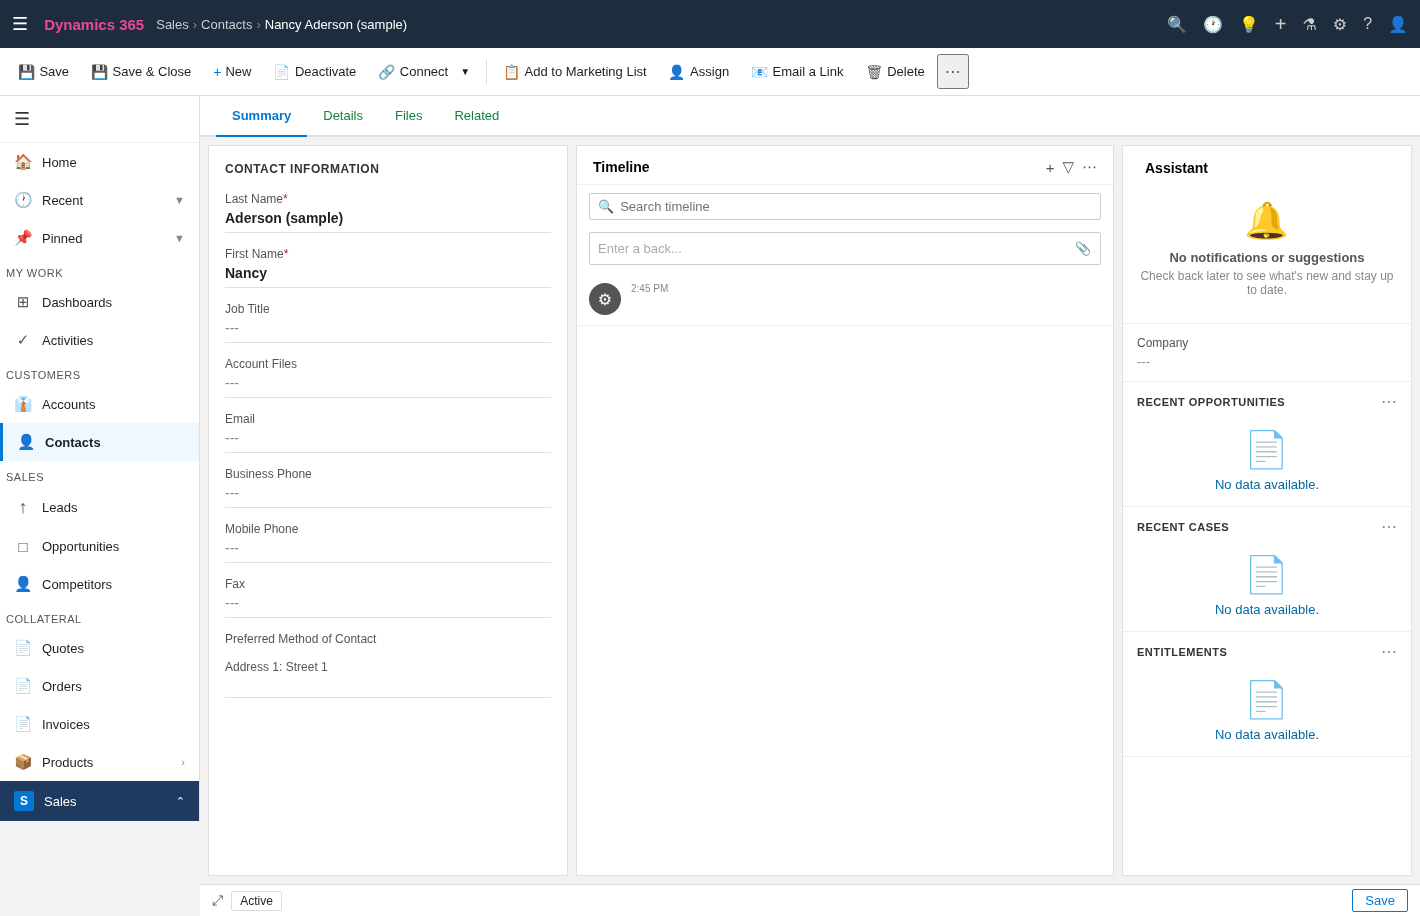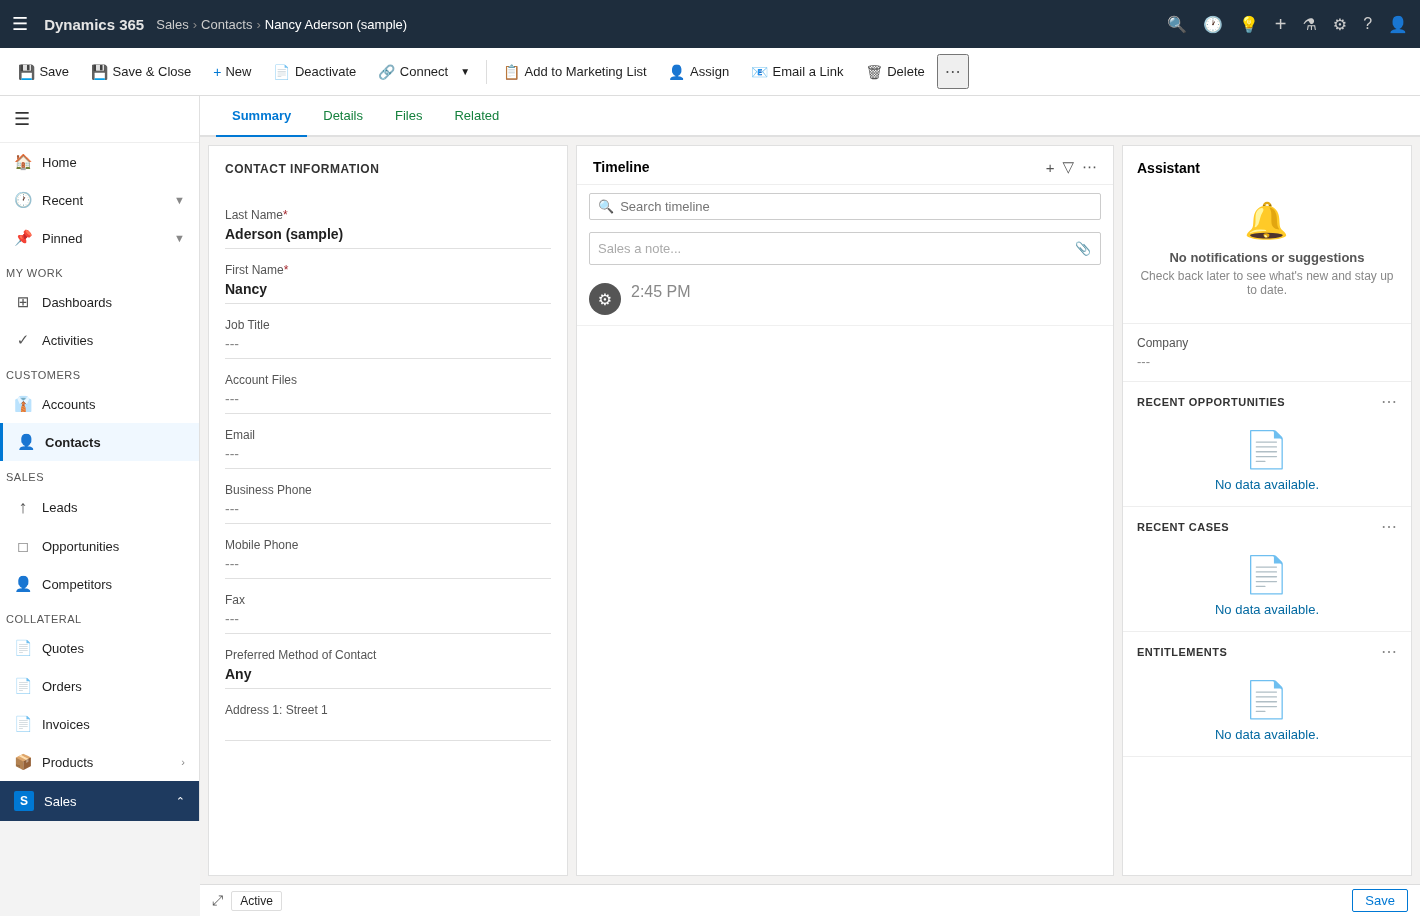--- a/index.html
+++ b/index.html
@@ -8,21 +8,21 @@
     
     .top-nav {
       background: #1e2d3d;
       height: 48px;
       display: flex;
       align-items: center;
       padding: 0 12px;
       color: #fff;
       gap: 8px;
     }
-    .top-nav-brand { font-size: 15px; font-weight: 600; color: #e5e5e5; margin-right: 4px; }
+    .top-nav-brand { font-size: 15px; font-weight: 600; color: #ec4899; margin-right: 4px; }
     .top-nav-breadcrumb { display: flex; align-items: center; gap: 4px; font-size: 13px; color: #ccc; }
     .top-nav-breadcrumb .sep { color: #888; }
     .top-nav-breadcrumb .current { color: #fff; }
     .top-nav-spacer { flex: 1; }
     .top-nav-icons { display: flex; gap: 16px; align-items: center; }
     .top-nav-icon { color: #ccc; font-size: 16px; cursor: pointer; }
 
     
     .toolbar {
       background: #fff;
@@ -137,21 +137,21 @@
       width: 360px;
       min-width: 360px;
       overflow-y: auto;
       padding: 16px;
     }
     .panel-section-title {
       font-size: 12px;
       font-weight: 700;
       color: #333;
       letter-spacing: 0.5px;
-      margin-bottom: 32px;
+      margin-bottom: 16px;
       text-transform: uppercase;
     }
     .form-field { margin-bottom: 14px; }
     .form-label {
       font-size: 12px;
       color: #555;
       margin-bottom: 2px;
     }
     .form-label .required { color: #a4262c; }
     .form-value {
@@ -221,35 +221,35 @@
       width: 32px; height: 32px;
       background: #555;
       border-radius: 50%;
       display: flex; align-items: center; justify-content: center;
       color: #fff; font-size: 14px; flex-shrink: 0;
     }
     .timeline-entry-content { flex: 1; }
     .timeline-entry-main { font-size: 13px; color: #333; }
     .timeline-entry-main strong { font-weight: 600; }
     .timeline-entry-sub { font-size: 12px; color: #555; margin-top: 2px; }
-    .timeline-entry-time { font-size: 16px; color: #888; text-align: left; }
+    .timeline-entry-time { font-size: 10px; color: #888; text-align: left; }
 
     
     .panel-right {
       background: #fff;
       border: 1px solid #e0e0e0;
       width: 290px;
       min-width: 290px;
       overflow-y: auto;
     }
     .assistant-section {
       padding: 14px;
       border-bottom: 1px solid #eee;
     }
-    .assistant-title { font-size: 14px; font-weight: 600; margin-bottom: 12px; }
+    .assistant-title { font-size: 14px; font-weight: 600; margin-bottom: 12px; margin-left: 8px; }
     .assistant-empty { text-align: center; padding: 12px 0; }
     .assistant-empty .empty-icon { font-size: 36px; color: #ccc; margin-bottom: 8px; }
     .assistant-empty-title { font-size: 13px; font-weight: 600; color: #555; margin-bottom: 4px; text-align: center; }
     .assistant-empty-sub { font-size: 12px; color: #888; }
 
     .company-section {
       padding: 12px 14px;
       border-bottom: 1px solid #eee;
     }
     .company-label { font-size: 12px; color: #555; margin-bottom: 4px; }
@@ -499,21 +499,20 @@
           <div class="form-value empty">---</div>
         </div>
 
         <div class="form-field">
           <div class="form-label">Fax</div>
           <div class="form-value empty">---</div>
         </div>
 
         <div class="form-field">
           <div class="form-label">Preferred Method of Contact</div>
-          <div class="form-value">Any</div>
         </div>
 
         <div class="form-field">
           <div class="form-label">Address 1: Street 1</div>
           <div class="form-value empty" style="min-height:22px;"></div>
         </div>
       </div>
 
       <div class="panel-middle">
         <div class="timeline-header">
@@ -522,21 +521,21 @@
           <span class="timeline-icon-btn">▽</span>
           <span class="timeline-icon-btn">⋯</span>
         </div>
 
         <div class="timeline-search">
           <span style="color:#888;">🔍</span>
           <input type="text" placeholder="Search timeline" style="">
         </div>
 
         <div class="timeline-note">
-          <span style="color:#aaa; flex:1;">Sales a note...</span>
+          <span style="color:#aaa; flex:1;">Enter a back...</span>
           <span style="color:#888;">📎</span>
         </div>
 
         <div class="timeline-entry">
           <div class="timeline-avatar">
             <span style="font-size:16px;">⚙</span>
           </div>
           <div class="timeline-entry-time">2:45 PM</div>
         </div>
       </div>

